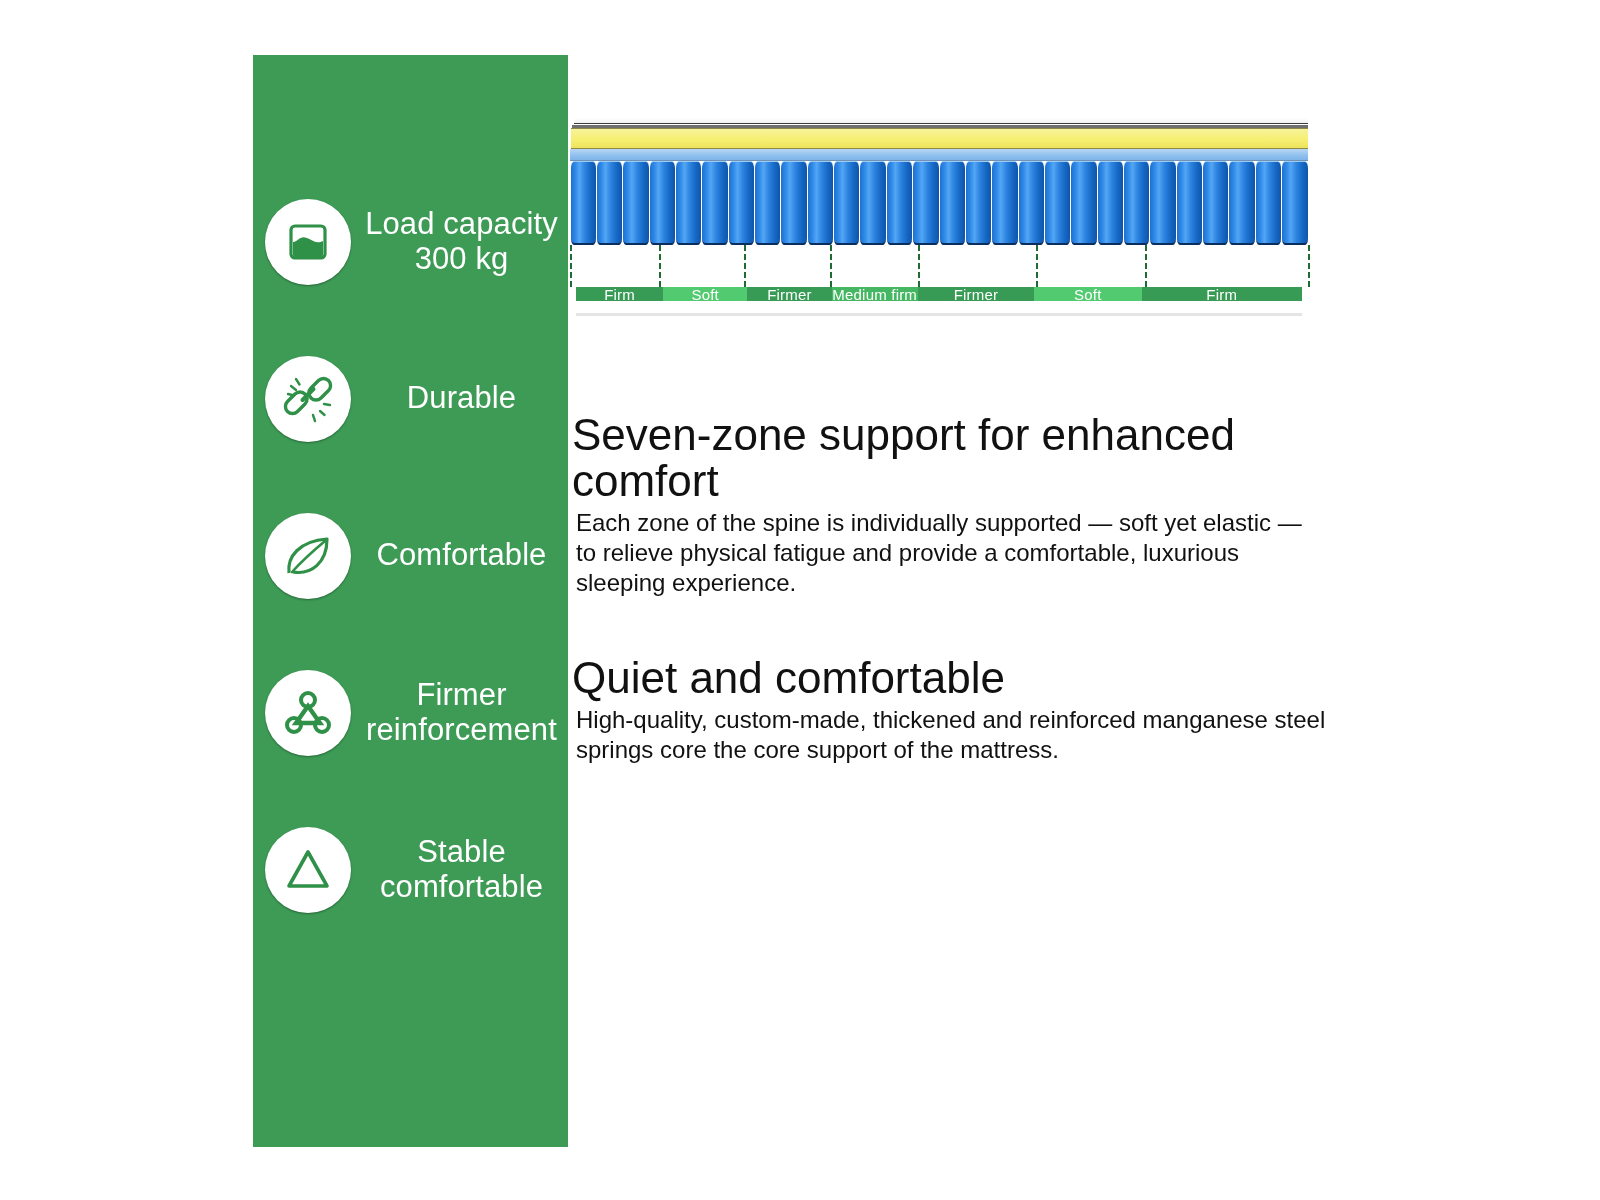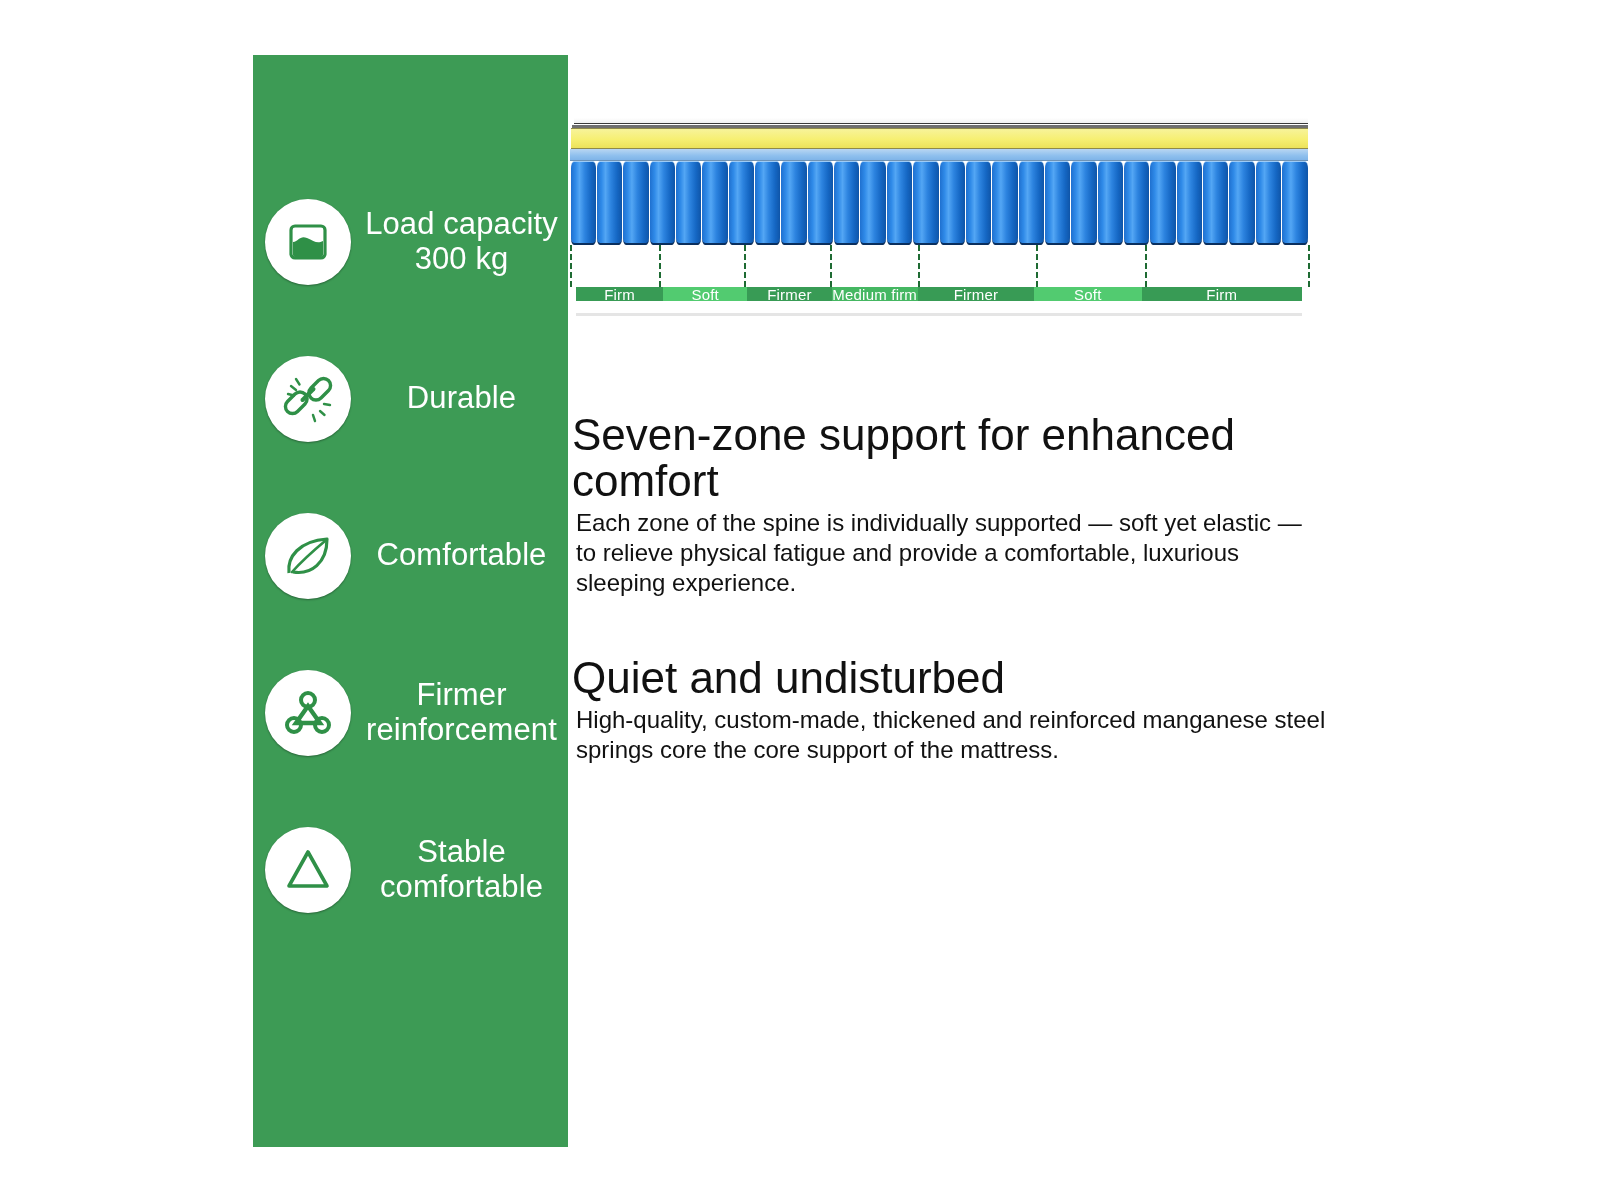--- a/index.html
+++ b/index.html
@@ -317,19 +317,19 @@
 <div id="content">
 
   <div id="section-1">
     <h2 class="sec-heading">Seven-zone support for enhanced comfort</h2>
     <div class="sec-body">
       <p>Each zone of the spine is individually supported — soft yet elastic — to relieve physical fatigue and provide a comfortable, luxurious sleeping experience.</p>
     </div>
   </div>
 
   <div id="section-2">
-    <h2 class="sec-heading">Quiet and undisturbed</h2>
+    <h2 class="sec-heading">Quiet and comfortable</h2>
     <div class="sec-body">
       <p>High-quality, custom-made, thickened and reinforced manganese steel springs core the core support of the mattress.</p>
     </div>
   </div>
 
 </div>
 
 </body></html>

